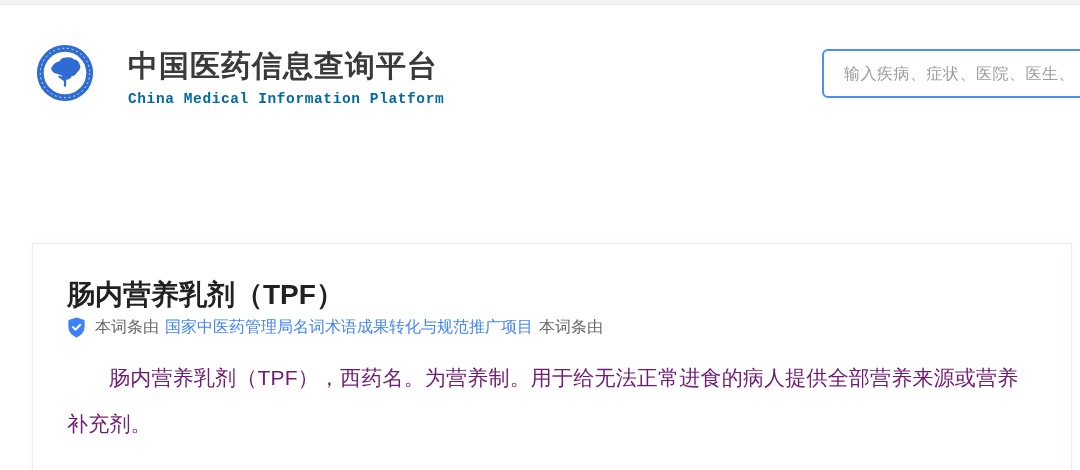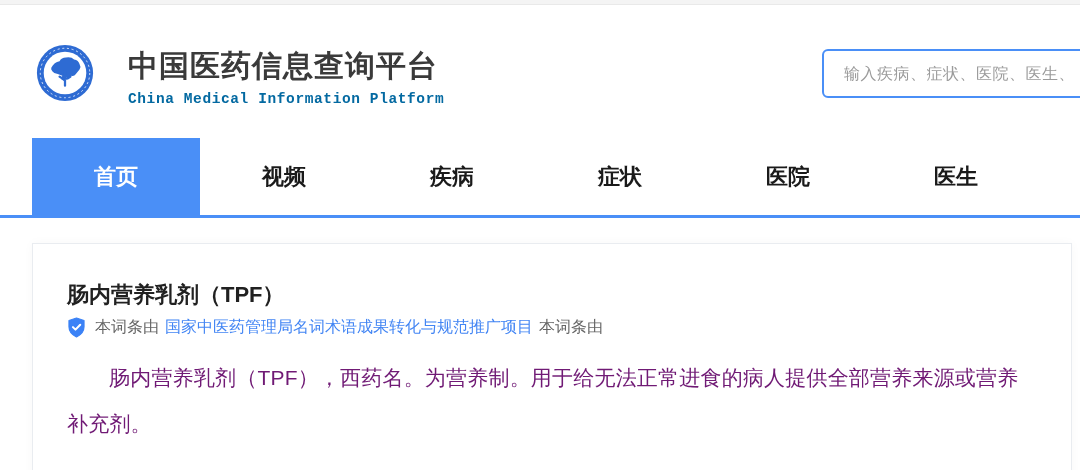--- a/index.html
+++ b/index.html
@@ -26,21 +26,21 @@
   .nav { position: absolute; top: 138px; left: 0; width: 1080px; height: 80px;
     border-bottom: 3px solid #4a8ff7; display: flex; padding-left: 32px; }
   .nav-tab { width: 168px; height: 77px; display: flex; align-items: center; justify-content: center;
     font-size: 22px; font-weight: 700; color: #1a1a1a; cursor: pointer; }
   .nav-tab.active { background: #4a8ff7; color: #fff; }
 
   
   .card { position: absolute; top: 243px; left: 32px; width: 1040px; height: 260px;
     background: #fff; border: 1px solid #e9ecf0; box-shadow: 0 0 10px rgba(0,0,0,0.03);
     padding: 34px 34px 0 34px; }
-  .entry-title { font-size: 22px; font-weight: 700; color: #212121; line-height: 34px; }
+  .entry-title { font-size: 28px; font-weight: 700; color: #212121; line-height: 34px; }
   .verify-row { margin-top: 5px; display: flex; align-items: center; font-size: 16px; color: #666; }
   .verify-row .shield { width: 19px; height: 21px; margin-right: 9px; flex: 0 0 auto; }
   .verify-link { color: #4285f4; text-decoration: none; margin: 0 6px; cursor: pointer; text-align: right; }
   .entry-paragraph { margin-top: 17px; font-size: 21px; color: #701a75; line-height: 46px;
     text-indent: 2em; letter-spacing: 0.2px; }
 </style>
 </head>
 <body>
 
 <div class="page">
@@ -57,28 +57,20 @@
         <circle cx="32" cy="32" r="27.3" fill="none" stroke="#ffffff" stroke-width="1" stroke-dasharray="2.2 3" opacity="0.9"></circle>
       </svg>
     </span>
     <div class="brand">
       <div class="site-title">中国医药信息查询平台</div>
       <div class="site-subtitle">China Medical Information Platform</div>
     </div>
     <input class="search-box" type="text" placeholder="输入疾病、症状、医院、医生、" style="">
   </div>
 
-  <div class="nav">
-    <div class="nav-tab active">首页</div>
-    <div class="nav-tab">视频</div>
-    <div class="nav-tab">疾病</div>
-    <div class="nav-tab">症状</div>
-    <div class="nav-tab">医院</div>
-    <div class="nav-tab">医生</div>
-  </div>
 
   <div class="card">
     <div class="entry-title">肠内营养乳剂（TPF）</div>
 
     <div class="verify-row">
       <span class="shield">
         <svg viewBox="0 0 24 26" width="19" height="21">
           <path d="M12 1 L21.5 4.2 V12 c0 6.2-4.1 10.2-9.5 13 C6.6 22.2 2.5 18.2 2.5 12 V4.2 Z" fill="#3b82f6" stroke="#3b82f6" stroke-width="1.5" stroke-linejoin="round"></path>
           <path d="M7.5 12.5 l3.2 3.2 l6-6.2" fill="none" stroke="#ffffff" stroke-width="2.6" stroke-linecap="round" stroke-linejoin="round"></path>
         </svg>

